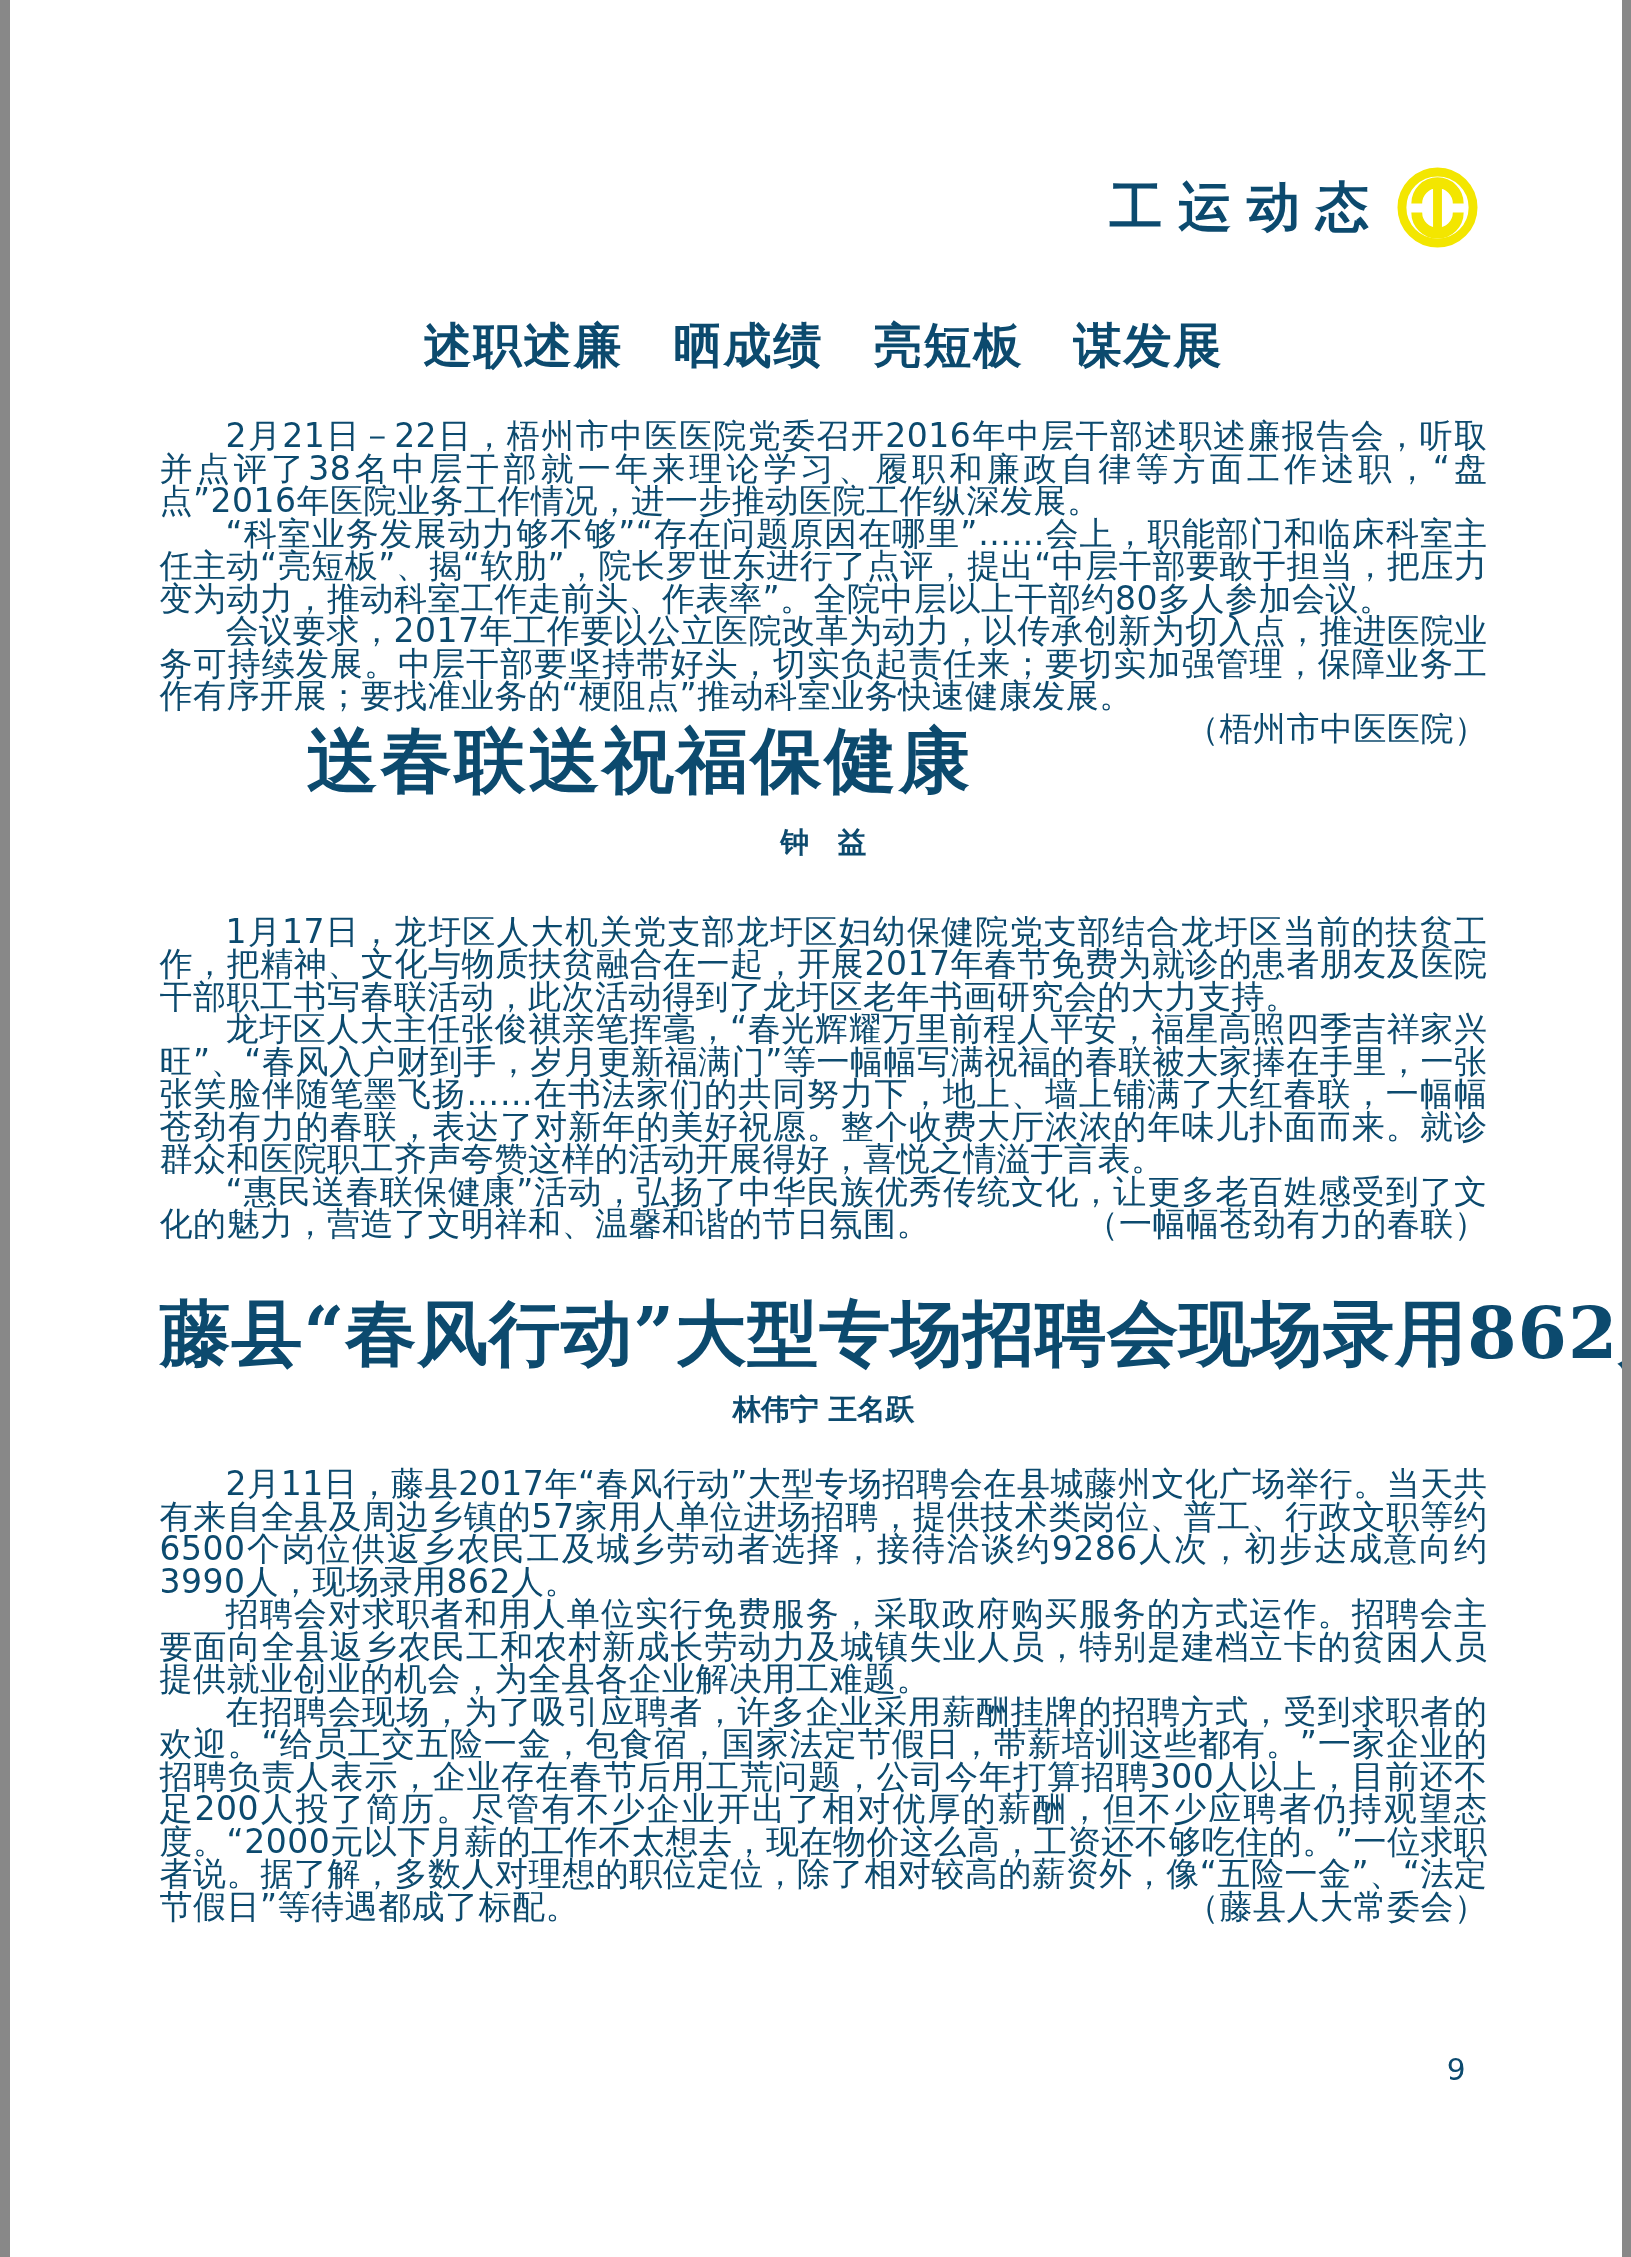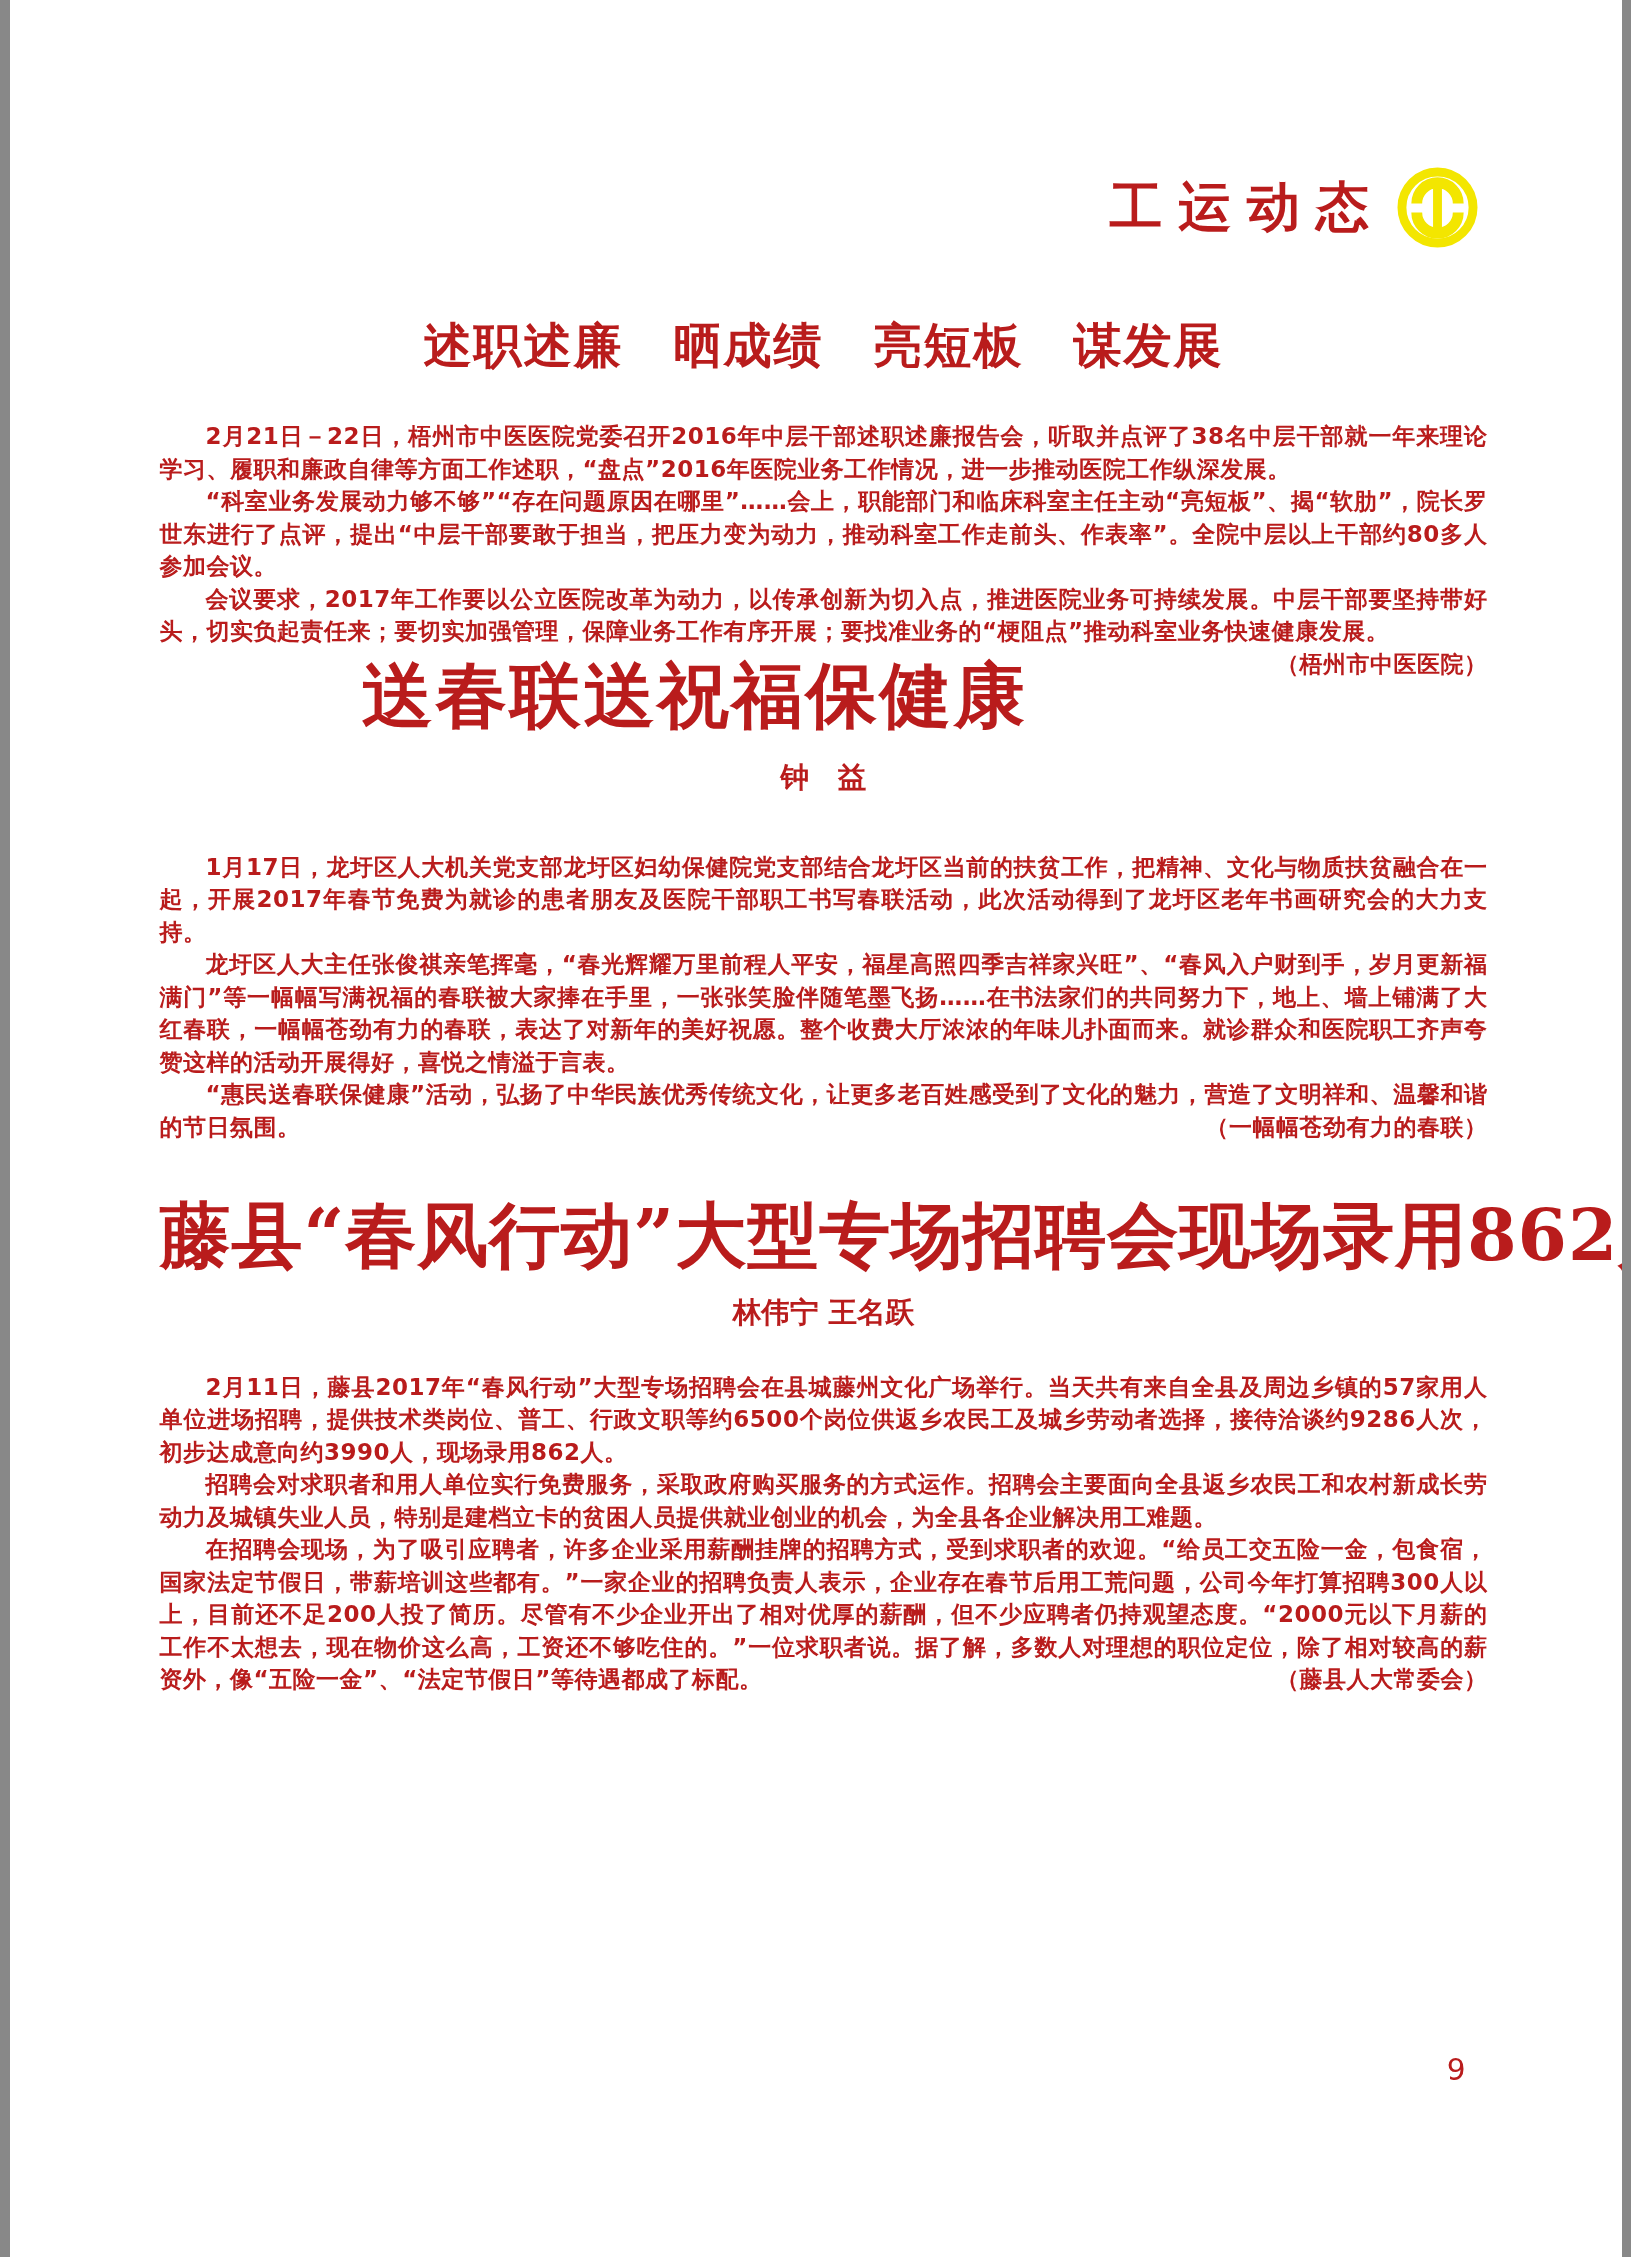--- a/index.html
+++ b/index.html
@@ -3,21 +3,21 @@
 <meta charset="utf-8">
 <style>
   * { margin: 0; padding: 0; box-sizing: border-box; }
   html, body { background: #888; }
   .page {
     position: relative;
     width: 1612px;
     height: 2258px;
     margin: 0 auto;
     background: #ffffff;
-    color: #b91c1c;
+    color: #0c4a6e;
     font-family: "DejaVu Sans", sans-serif;
     overflow: hidden;
   }
   .masthead {
     position: absolute;
     top: 167px;
     right: 144px;
     display: flex;
     align-items: center;
     gap: 11.8px;
@@ -42,23 +42,23 @@
   .t3 { margin-top: 61px;  font-size: 71px; line-height: 63px; letter-spacing: 1px; }
   .author {
     text-align: center;
     font-size: 28.6px;
     font-weight: 700;
   }
   .author-1 { margin-top: 33px; }
   .author-2 { margin-top: 29.6px; }
   .author-3 { margin-top: 25.6px; }
   .body {
-    font-size: 23px;
+    font-size: 33px;
     line-height: 32.5px;
-    font-weight: 700;
+    font-weight: 400;
     text-align: justify;
     letter-spacing: 0.5px;
   }
   .body-1 { margin-top: 44px; }
   .body-2 { margin-top: 54px; }
   .body-3 { margin-top: 39px; }
   .para { text-indent: 2em; }
   .attribution { float: right; }
   .page-number {
     position: absolute;

